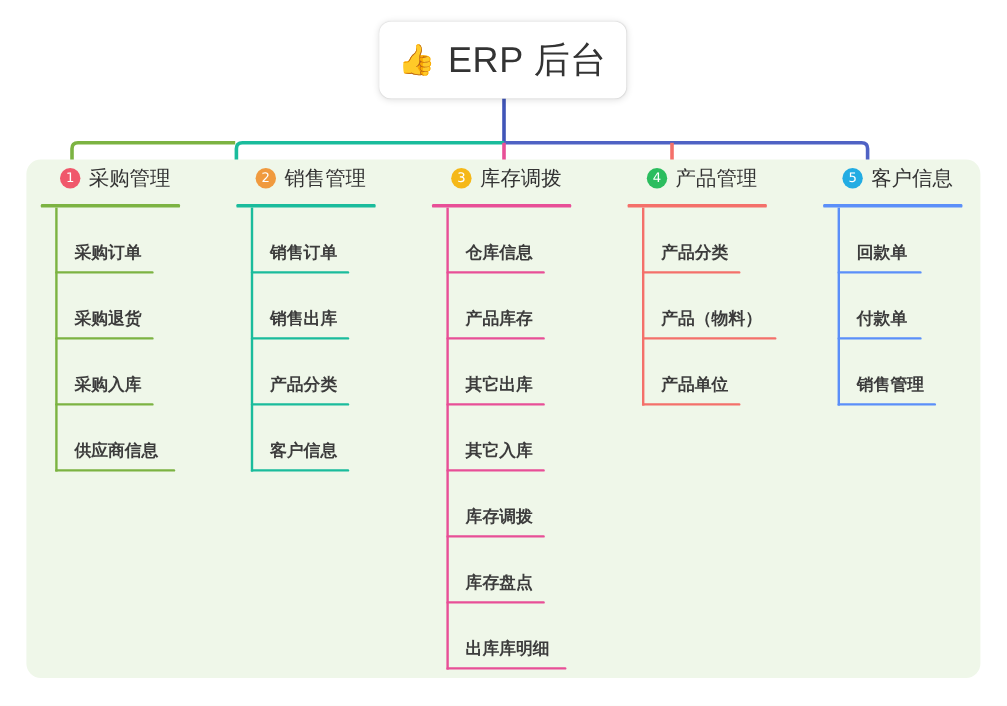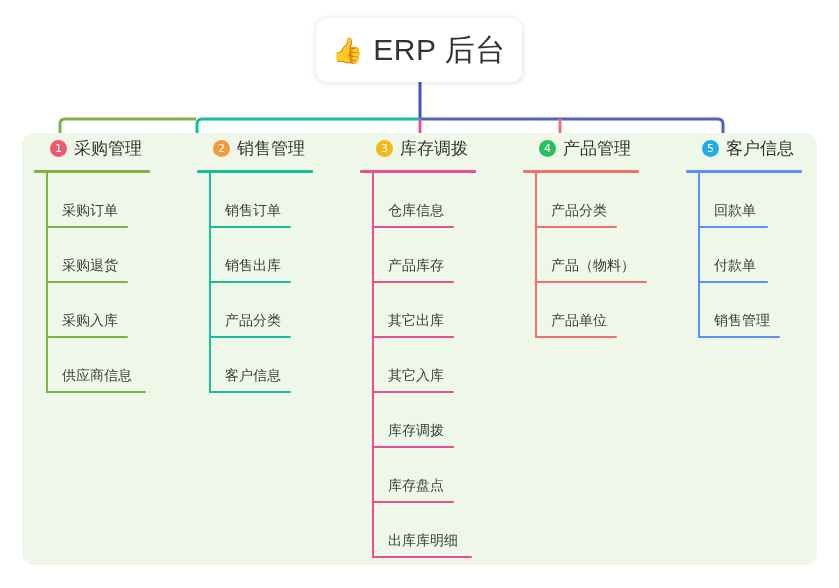--- a/index.html
+++ b/index.html
@@ -116,20 +116,21 @@
     height: 55px;
     box-sizing: border-box;
   }
   .sub-label {
     position: absolute;
     left: 28px;
     bottom: 8px;
     font-size: 14px;
     color: #3c3c3c;
     white-space: nowrap;
+    font-weight: bold;
   }
   .sub-rule {
     position: absolute;
     left: 12px;
     bottom: 0;
     height: 2px;
     border-radius: 1px;
   }
 </style>
 </head>

